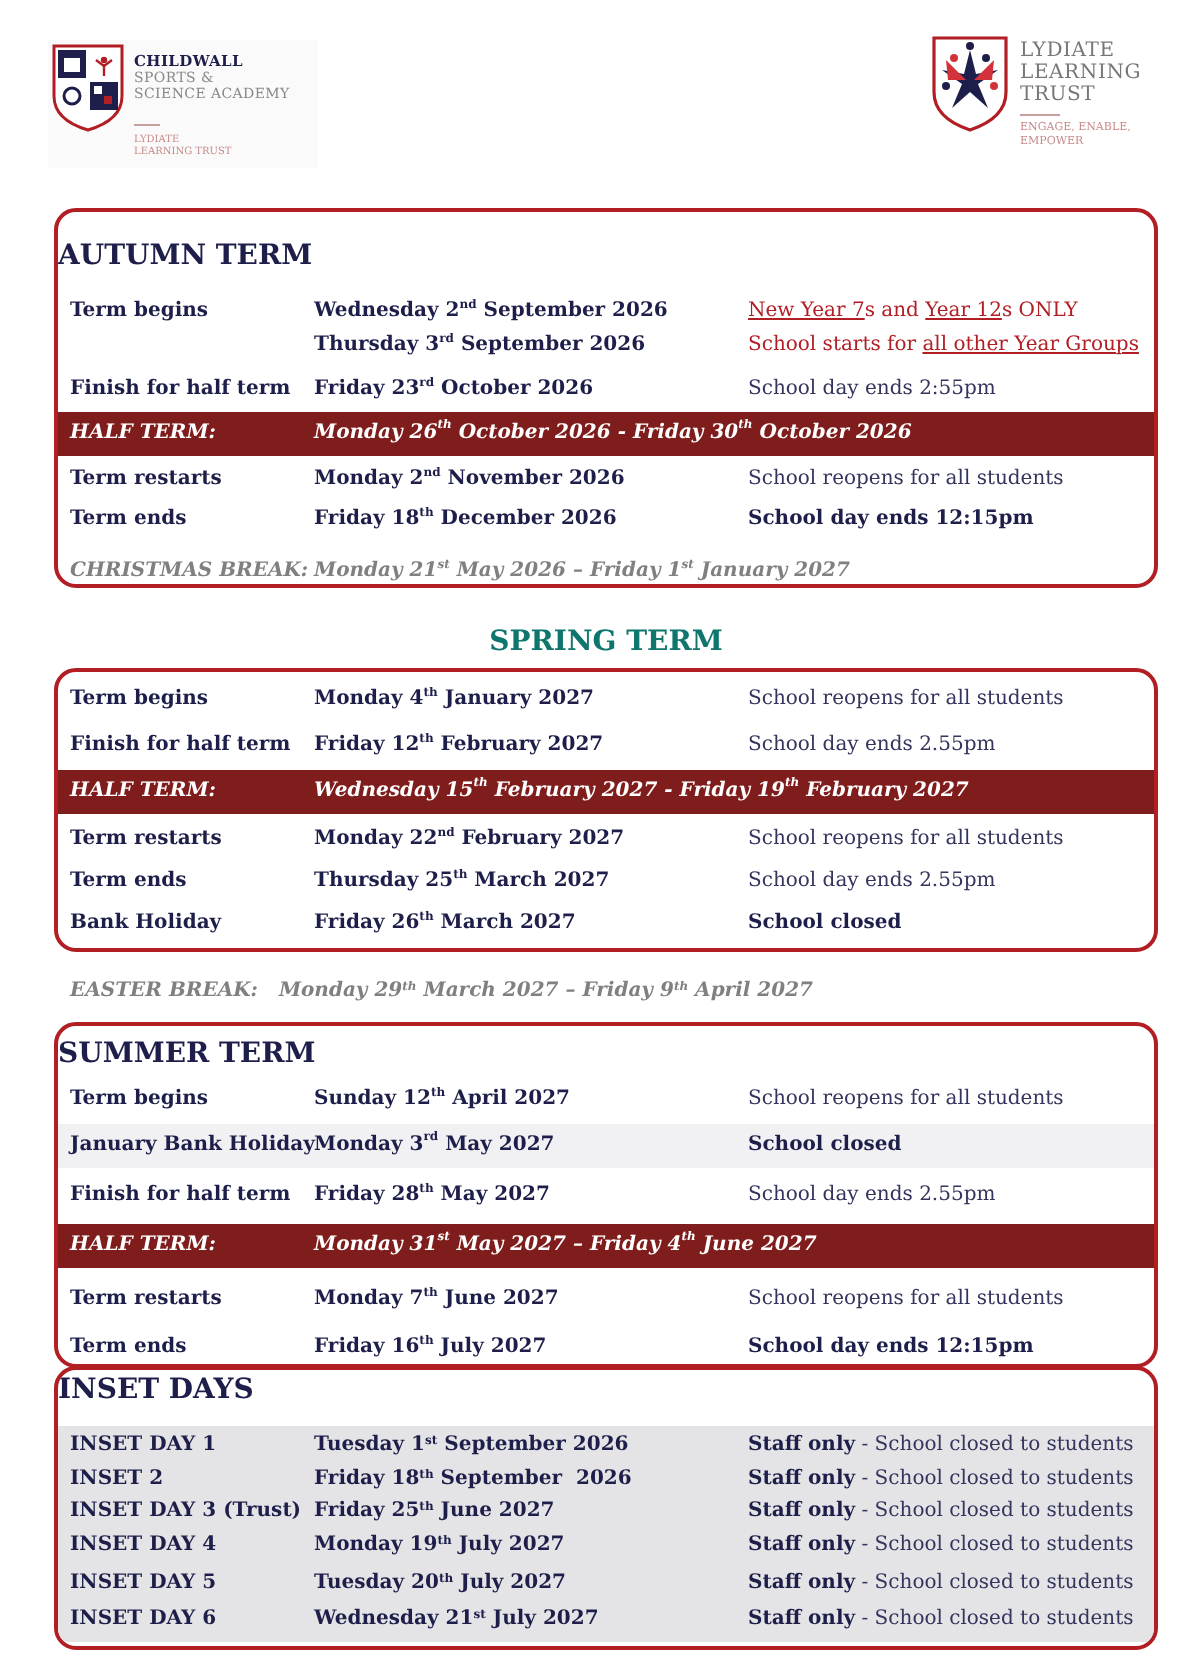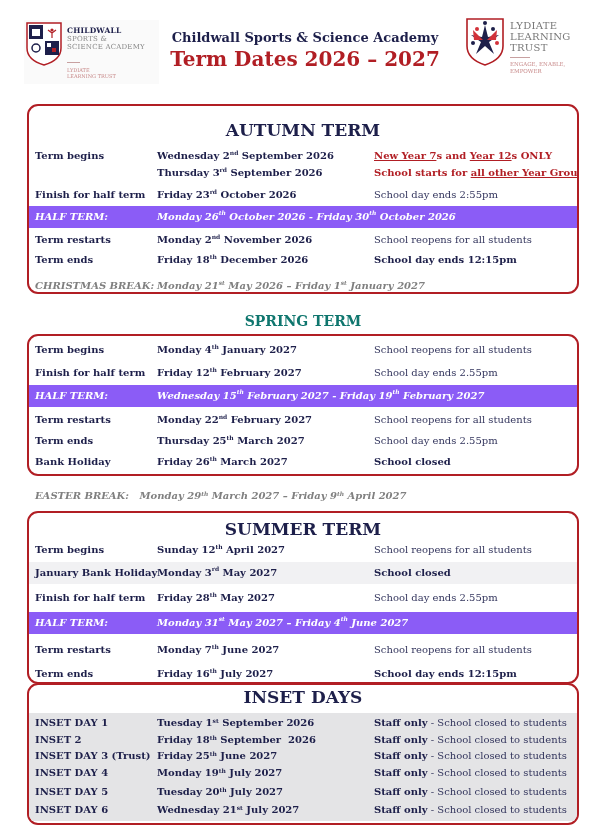--- a/index.html
+++ b/index.html
@@ -18,30 +18,30 @@
   .title-top { font-family: "DejaVu Serif", serif; font-weight: bold; font-size: 13px; color: #1d1f4a; white-space: nowrap; }
   .title-main { font-family: "DejaVu Serif", serif; font-weight: bold; font-size: 20px; color: #b11e24; margin-top: 2px; white-space: nowrap; }
 
   .logo-right { position: absolute; left: 466px; top: 18px; width: 122px; height: 68px; }
   .shield-right { position: absolute; left: 0; top: 0; width: 38px; height: 48px; }
   .logo-right .name { position: absolute; left: 44px; top: 2px; font-size: 10px; line-height: 11px; color: #777; letter-spacing: .3px; }
   .logo-right .rule { position: absolute; left: 44px; top: 39px; width: 20px; border-top: 1px solid #c8a0a0; }
   .logo-right .tag { position: absolute; left: 44px; top: 43px; font-size: 5.5px; line-height: 7px; color: #c88a8a; }
 
   .box { position: absolute; left: 27px; width: 552px; border: 2px solid #b11e24; border-radius: 11px; overflow: hidden; background: #fff; }
-  .box-title { text-align: center; font-weight: bold; font-size: 17px; color: #1d1f4a; }
+  .box-title { font-weight: bold; font-size: 14px; color: #1d1f4a; }
   .row { position: absolute; left: 0; width: 564px; height: 20px; font-size: 10px; line-height: 20px; white-space: nowrap; }
   .row .c1 { position: absolute; left: 6px; font-weight: bold; }
   .row .c2 { position: absolute; left: 128px; font-weight: bold; }
   .row .c3 { position: absolute; left: 345px; color: #33355d; }
   .row .c3.bold { font-weight: bold; color: #1d1f4a; }
-  .row .c3.red { color: #b11e24; font-weight: bold; }
+  .row .c3.red { color: #b11e24; font-weight: normal; }
   .row sup { font-size: 6px; vertical-align: top; line-height: 14px; }
   .u { text-decoration: underline; }
-  .grey-band { background: #8b5cf6; color: #fff; font-style: italic; font-weight: bold; }
+  .grey-band { background: #7f1d1d; color: #fff; font-style: italic; font-weight: bold; }
   .grey-band .c1, .grey-band .c2 { color: #fff; }
   .light-band { background: #f1f1f3; }
   .break { color: #808080; font-style: italic; font-weight: bold; }
   .break .c1, .break .c2 { color: #808080; }
 
   .ext-title { position: absolute; left: 27px; width: 552px; text-align: center; font-weight: bold; font-size: 14px; color: #0f766e; }
   .ext-row { position: absolute; left: 35px; font-size: 10px; font-style: italic; font-weight: bold; color: #808080; white-space: nowrap; }
   .ext-row sup { font-size: 6px; vertical-align: top; }
 
   .inset-band { position: absolute; left: 0; top: 28px; width: 548px; height: 108px; background: #e4e4e6; }
@@ -70,24 +70,20 @@
       <div>SPORTS &amp;</div>
       <div>SCIENCE ACADEMY</div>
     </div>
     <div class="rule"></div>
     <div class="trust">
       <div>LYDIATE</div>
       <div>LEARNING TRUST</div>
     </div>
   </div>
 
-  <div class="title-block">
-    <div class="title-top">Childwall Sports &amp; Science Academy</div>
-    <div class="title-main">Term Dates 2026 – 2027</div>
-  </div>
 
   <div class="logo-right">
     <svg class="shield-right" viewBox="0 0 38 48">
       <path d="M1 1 H37 V28 Q37 41 19 47 Q1 41 1 28 Z" fill="#fff" stroke="#b11e24" stroke-width="1.6"></path>
       <path d="M19 7 L22 19 L33 17 L23 24 L28 36 L19 28 L10 36 L15 24 L5 17 L16 19 Z" fill="#1d1f4a"></path>
       <path d="M7 12 L17 22 L8 22 Z" fill="#d2323a"></path>
       <path d="M31 12 L21 22 L30 22 Z" fill="#d2323a"></path>
       <circle cx="11" cy="11" r="2" fill="#d2323a"></circle>
       <circle cx="27" cy="11" r="2" fill="#1d1f4a"></circle>
       <circle cx="19" cy="5" r="2" fill="#1d1f4a"></circle>

